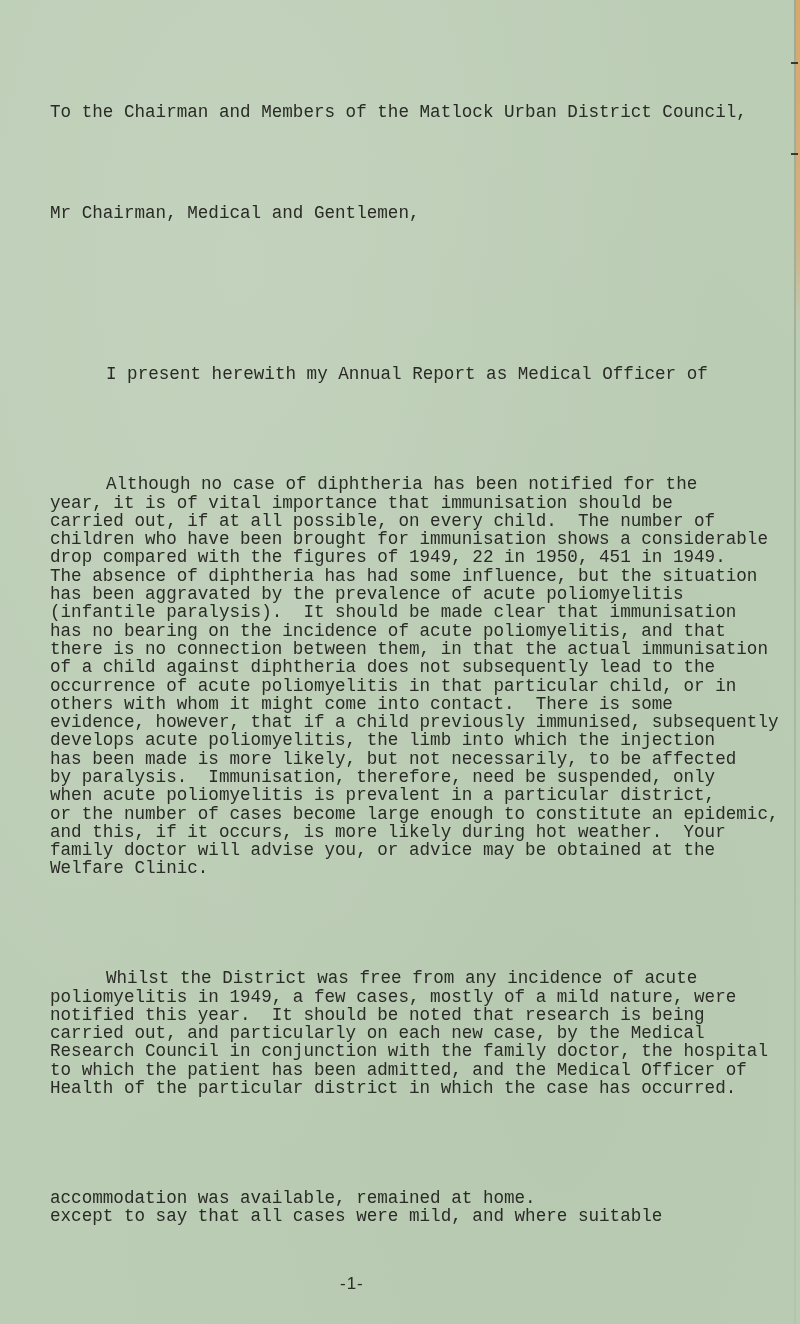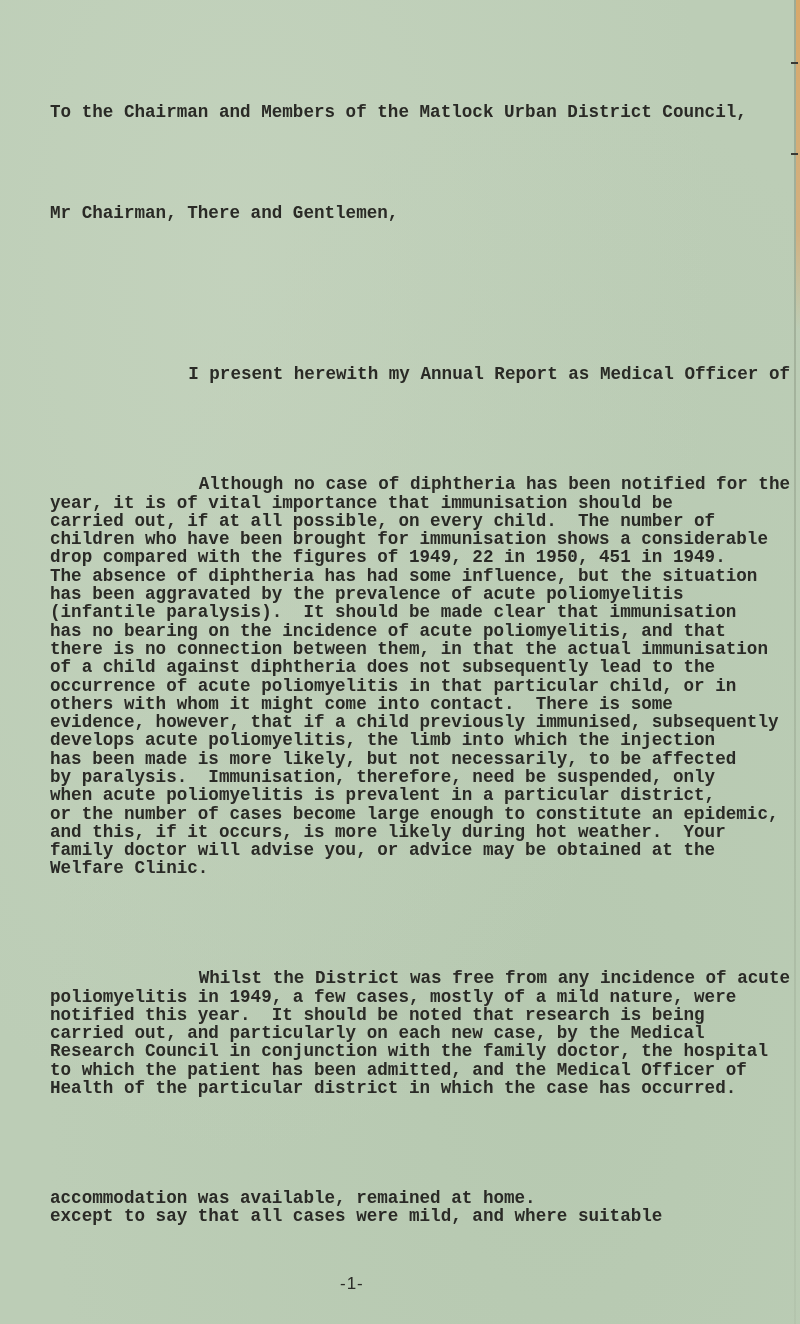--- a/index.html
+++ b/index.html
@@ -60,25 +60,23 @@
     }
     .gap-1 { height: 10px; }
     .gap-2 { height: 18.3px; }
     .para {
       display: block;
       margin: 0;
     }
     .line {
       display: block;
       height: 18.3px;
-      font-weight: bold;
     }
     .indent {
       padding-left: 56px;
-      text-align: right;
     }
     .page-number {
       position: absolute;
       left: 340px;
       top: 1274px;
       font-size: 17px;
       font-family: "Liberation Sans", "DejaVu Sans", sans-serif;
       letter-spacing: 1px;
     }
   </style>
@@ -87,21 +85,21 @@
 
 <div class="page">
   <div class="edge-shadow"></div>
   <div class="edge-strip"></div>
   <div class="tick" style="top:62px"></div>
   <div class="tick" style="top:153px"></div>
 
   <div class="text-block">
     <span class="line">To the Chairman and Members of the Matlock Urban District Council,</span>
     <span class="gap-1" style="display:block"></span>
-    <span class="line">Mr Chairman, There and Gentlemen,</span>
+    <span class="line">Mr Chairman, Medical and Gentlemen,</span>
     <span class="gap-1" style="display:block"></span>
     <span class="gap-1" style="display:block;height:5px"></span>
 
     <div class="para"><span class="line indent">I present herewith my Annual Report as Medical Officer of</span></div>
     <span class="gap-2" style="display:block"></span>
     <div class="para"><span class="line indent">Although no case of diphtheria has been notified for the</span><span class="line">year, it is of vital importance that immunisation should be</span><span class="line">carried out, if at all possible, on every child.  The number of</span><span class="line">children who have been brought for immunisation shows a considerable</span><span class="line">drop compared with the figures of 1949, 22 in 1950, 451 in 1949.</span><span class="line">The absence of diphtheria has had some influence, but the situation</span><span class="line">has been aggravated by the prevalence of acute poliomyelitis</span><span class="line">(infantile paralysis).  It should be made clear that immunisation</span><span class="line">has no bearing on the incidence of acute poliomyelitis, and that</span><span class="line">there is no connection between them, in that the actual immunisation</span><span class="line">of a child against diphtheria does not subsequently lead to the</span><span class="line">occurrence of acute poliomyelitis in that particular child, or in</span><span class="line">others with whom it might come into contact.  There is some</span><span class="line">evidence, however, that if a child previously immunised, subsequently</span><span class="line">develops acute poliomyelitis, the limb into which the injection</span><span class="line">has been made is more likely, but not necessarily, to be affected</span><span class="line">by paralysis.  Immunisation, therefore, need be suspended, only</span><span class="line">when acute poliomyelitis is prevalent in a particular district,</span><span class="line">or the number of cases become large enough to constitute an epidemic,</span><span class="line">and this, if it occurs, is more likely during hot weather.  Your</span><span class="line">family doctor will advise you, or advice may be obtained at the</span><span class="line">Welfare Clinic.</span></div>
     <span class="gap-2" style="display:block"></span>
     <div class="para"><span class="line indent">Whilst the District was free from any incidence of acute</span><span class="line">poliomyelitis in 1949, a few cases, mostly of a mild nature, were</span><span class="line">notified this year.  It should be noted that research is being</span><span class="line">carried out, and particularly on each new case, by the Medical</span><span class="line">Research Council in conjunction with the family doctor, the hospital</span><span class="line">to which the patient has been admitted, and the Medical Officer of</span><span class="line">Health of the particular district in which the case has occurred.</span></div>
     <span class="gap-2" style="display:block"></span>
     <div class="para"><span class="line">accommodation was available, remained at home.</span><span class="line">except to say that all cases were mild, and where suitable</span></div>

